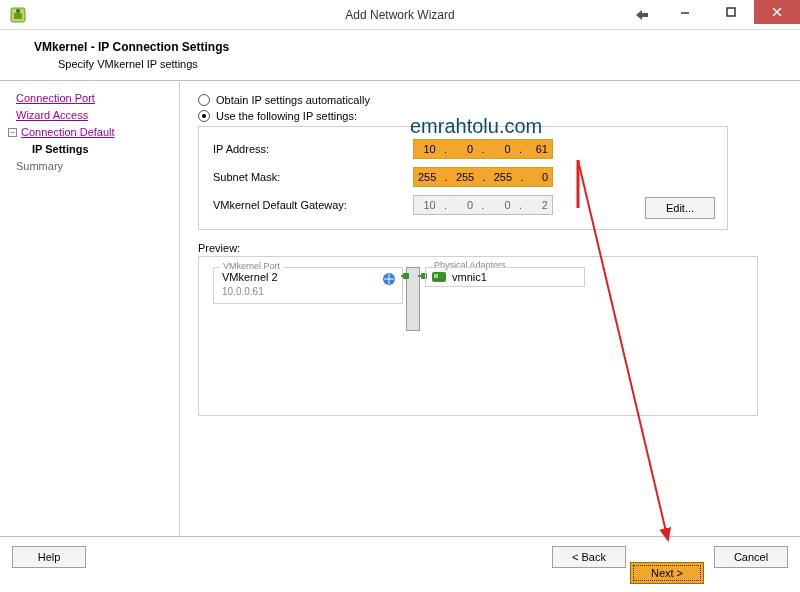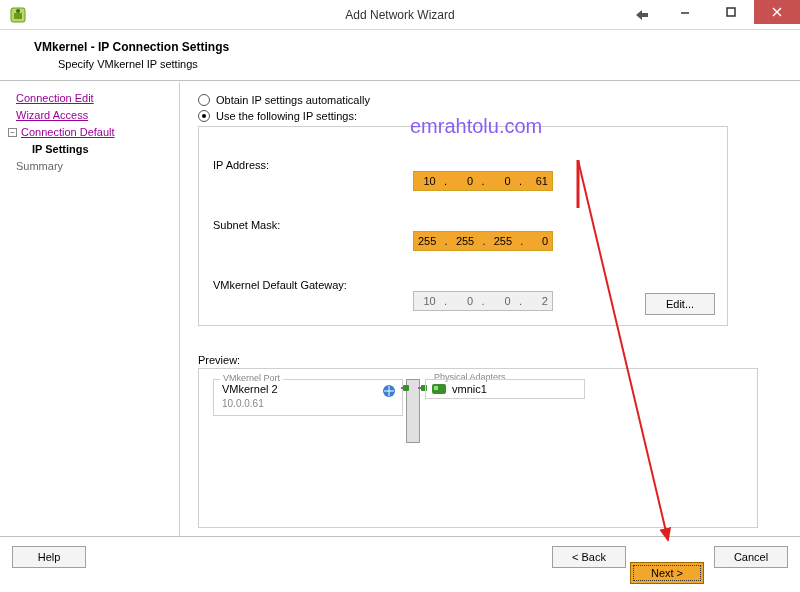--- a/index.html
+++ b/index.html
@@ -77,31 +77,31 @@
   .ip-fieldset {
     border:1px solid #cfcfcf; margin-top:2px; padding: 12px 14px 14px 14px;
     position:relative; width: 530px;
   }
   .ip-row { display:flex; align-items:center; margin-bottom:8px; }
   .ip-label { width:200px; }
   .ip-input {
     width:140px; height:20px; border:1px solid #d0a020; background:#f2a72c;
     font-family: Tahoma, sans-serif; font-size:11px; color:#000;
     display:flex; align-items:center; justify-content:center; gap:8px;
-    padding: 0 4px; position:relative;margin-top:32px;
+    padding: 0 4px; position:relative;
   }
   .ip-input.read { background:#f0f0f0; border:1px solid #bcbcbc; color:#666; }
   .ip-oct { width:28px; text-align:right; }
   .ip-dot { width:6px; text-align:center; }
   .btn {
     height:22px; padding:0 14px; border:1px solid #a0a0a0; background:#f4f4f4;
     font-size:11px; cursor:pointer; display:inline-flex; align-items:center; justify-content:center;text-align:right;
   }
   .edit-btn { position:absolute; right:12px; bottom:10px; width:70px;}
-  .preview-label { margin-top:28px; margin-bottom:2px; }
+  .preview-label { margin-top:12px; margin-bottom:2px; }
   .preview-box {
     border:1px solid #cfcfcf; height:160px; width:560px; position:relative; background:#fff;
   }
   .vmk-group {
     position:absolute; left:14px; top:10px; width:190px; border:1px solid #d0d0d0;
     padding:3px 0 6px 8px; font-size:10px;
   }
   .vmk-group .grp-label { position:absolute; top:-7px; left:6px; background:#fff; padding:0 3px; color:#888; font-size:9px;}
   .vmk-name { font-size:11px; color:#000; }
   .vmk-ip { color:#888; font-size:10px; margin-top:3px;}
@@ -123,21 +123,21 @@
   .nic-icon::after { content:""; position:absolute; left:2px; top:2px; width:4px; height:4px; background:#8fe07f; }
   .footer {
     position:absolute; left:0; right:0; bottom:16px; height:40px;
     border-top:1px solid #bfbfbf; background:#fff;
     display:flex; align-items:center; padding: 0 12px;
   }
   .footer .btn { min-width:74px; }
   .footer .spacer { flex:1; }
   .btn.primary { background:#f2a72c; border:1px solid #9a6a00; outline:1px dotted #333; outline-offset:-4px; }
   .watermark {
-    position:absolute; left:410px; top:115px; color:#8b5cf6; font-size:20px;
+    position:absolute; left:410px; top:115px; color:#0c4a6e; font-size:20px;
     font-family: Arial, sans-serif; pointer-events:none;
   }
   svg.arrow { position:absolute; pointer-events:none; }
 </style>
 </head>
 <body>
 
 <div class="titlebar">
   <div class="icon-wrap">
     <svg width="18" height="18" viewBox="0 0 18 18">
@@ -170,21 +170,21 @@
   </div>
 </div>
 
 <div class="header-zone">
   <div class="header-title">VMkernel - IP Connection Settings</div>
   <div class="header-sub">Specify VMkernel IP settings</div>
 </div>
 
 <div class="body-zone">
   <div class="sidebar">
-    <span class="step link visited" style="padding-left:10px;">Connection Edit</span>
+    <span class="step link visited" style="padding-left:10px;">Connection Port</span>
     <span class="step link visited" style="padding-left:10px;">Wizard Access</span>
     <div class="tree-row">
       <span class="tree-box">−</span>
       <span class="step link visited" style="padding-left:0;">Connection Default</span>
     </div>
     <span class="step current">IP Settings</span>
     <span class="step upcoming">Summary</span>
   </div>
 
   <div class="main">

